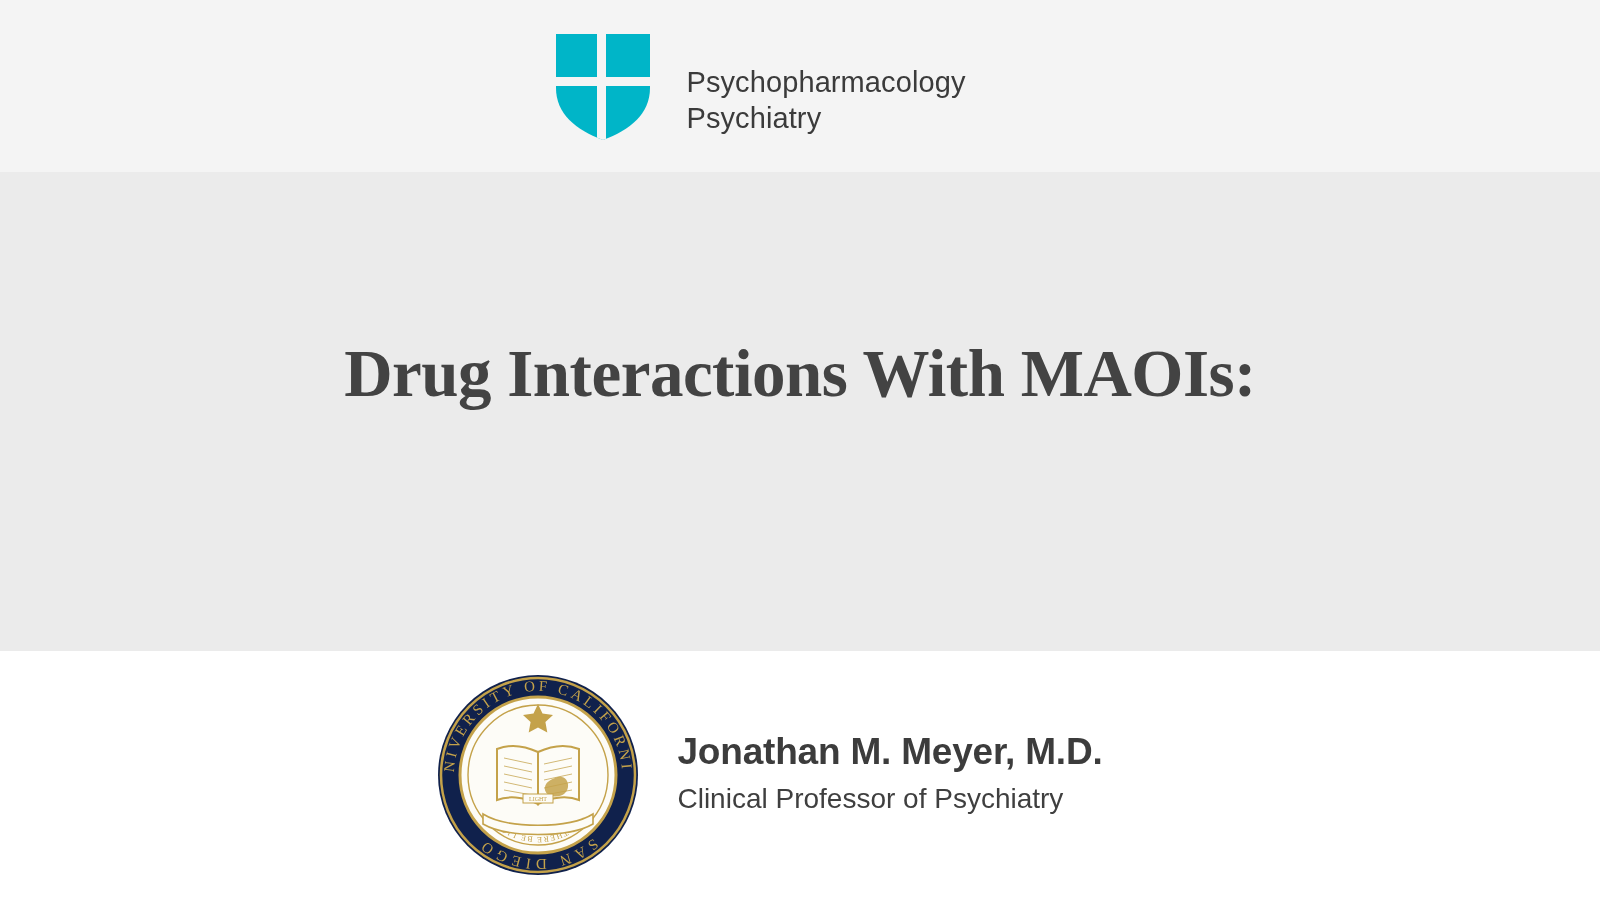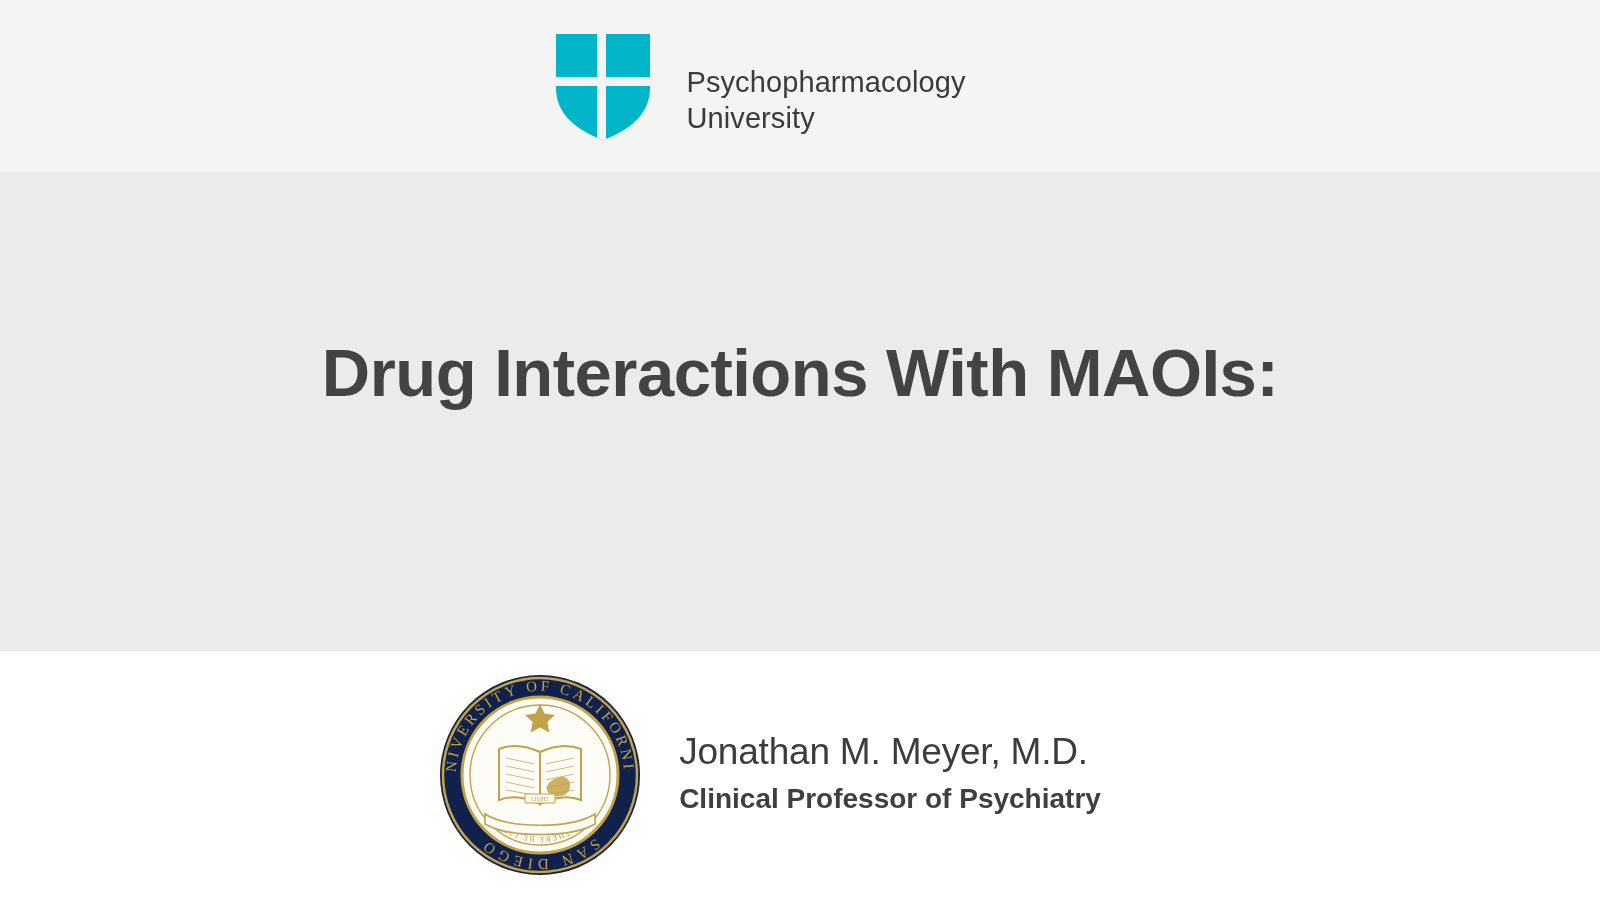--- a/index.html
+++ b/index.html
@@ -63,20 +63,21 @@
   }
   .title {
     width: 1120px;
     text-align: center;
     font-size: 67px;
     line-height: 1.17;
     font-weight: 700;
     color: #434343;
     letter-spacing: -0.5px;
     transform: translateY(-38px);
+    font-family: Liberation Serif, serif;
   }
 
   
   .footer {
     height: 248px;
     background: #ffffff;
     display: flex;
     align-items: center;
     justify-content: center;
     flex: 0 0 auto;
@@ -90,28 +91,28 @@
   .seal {
     width: 202px;
     height: 202px;
     flex: 0 0 auto;
   }
   .presenter-text {
     color: #3c3c3c;
   }
   .presenter-name {
     font-size: 37px;
-    font-weight: 400;
+    font-weight: 700;
     letter-spacing: -0.2px;
     margin-bottom: 6px;
     white-space: nowrap;
   }
   .presenter-line {
     font-size: 28px;
-    font-weight: 700;
+    font-weight: 400;
     line-height: 1.42;
     white-space: nowrap;
     color: #3f3f3f;
   }
 </style>
 </head>
 <body>
 
 <div class="slide">
 
@@ -127,21 +128,21 @@
           <g clip-path="url(#shieldClip)">
             <rect x="0" y="0" width="98" height="112" fill="#00b5c8"></rect>
             <rect x="43" y="-4" width="9" height="56" fill="#f4f4f4"></rect>
             <rect x="-4" y="47" width="106" height="9" fill="#f4f4f4"></rect>
             <rect x="43" y="52" width="9" height="64" fill="#f4f4f4"></rect>
           </g>
         </svg>
       </span>
       <div class="brand-text">
         <div>Psychopharmacology</div>
-        <div>University</div>
+        <div>Psychiatry</div>
       </div>
     </div>
   </div>
 
   <div class="title-band">
     <div class="title">
       <div>Drug Interactions With MAOIs:</div>
     </div>
   </div>
 

